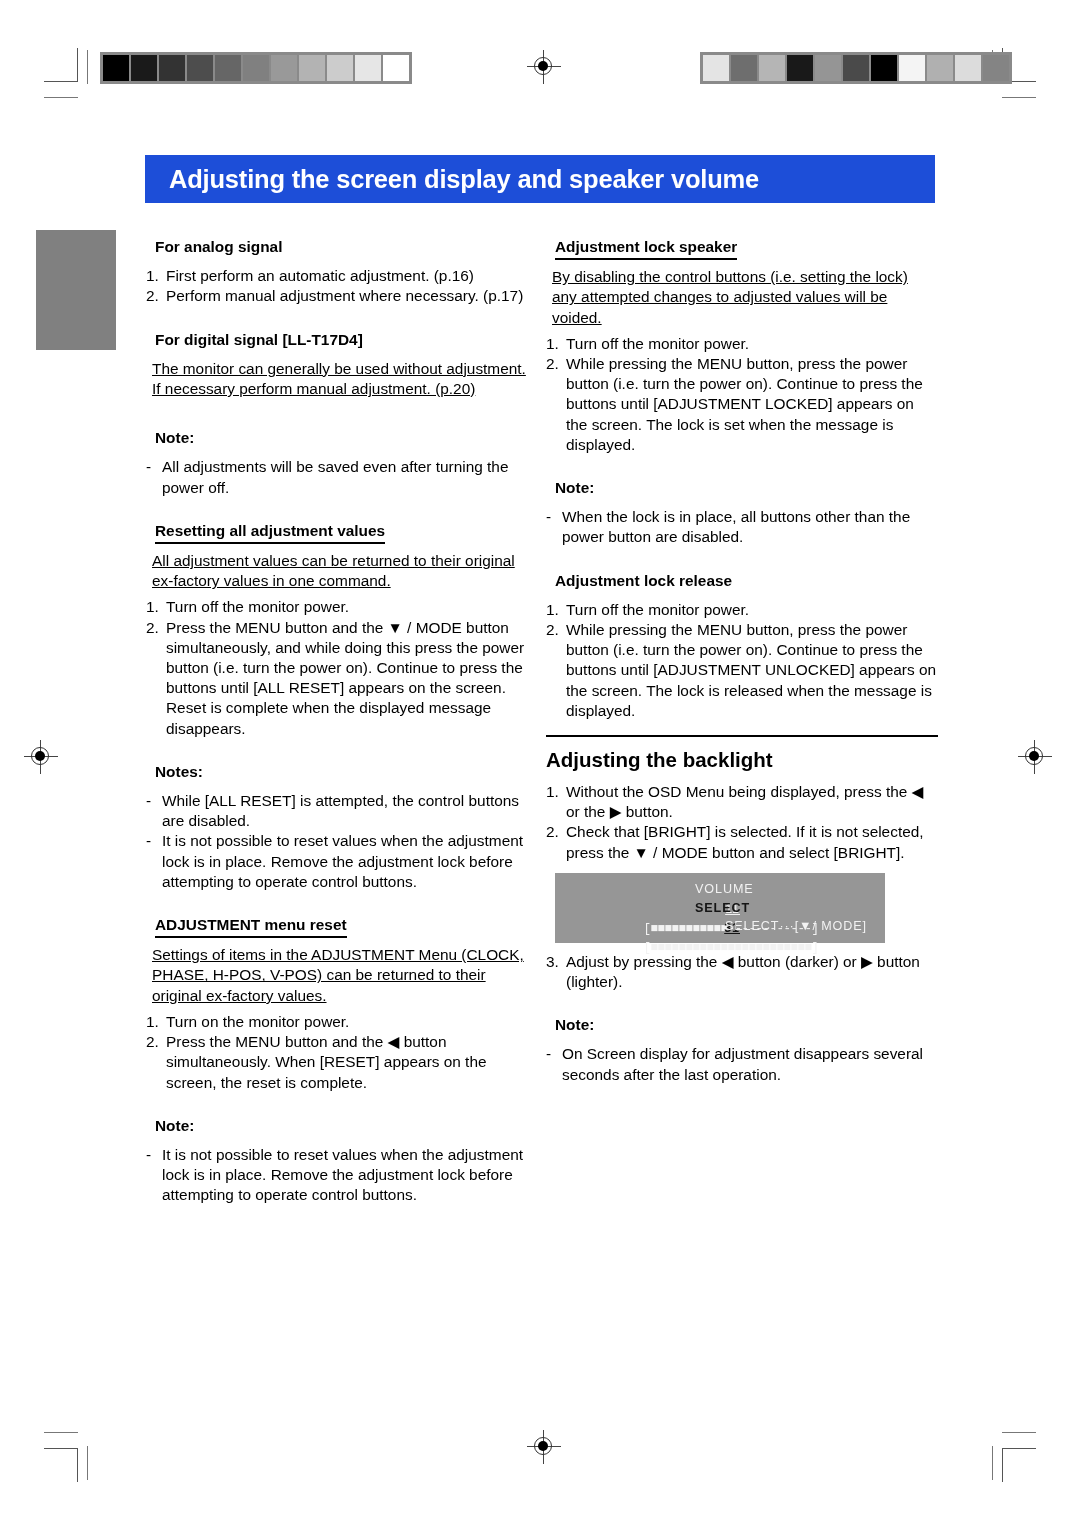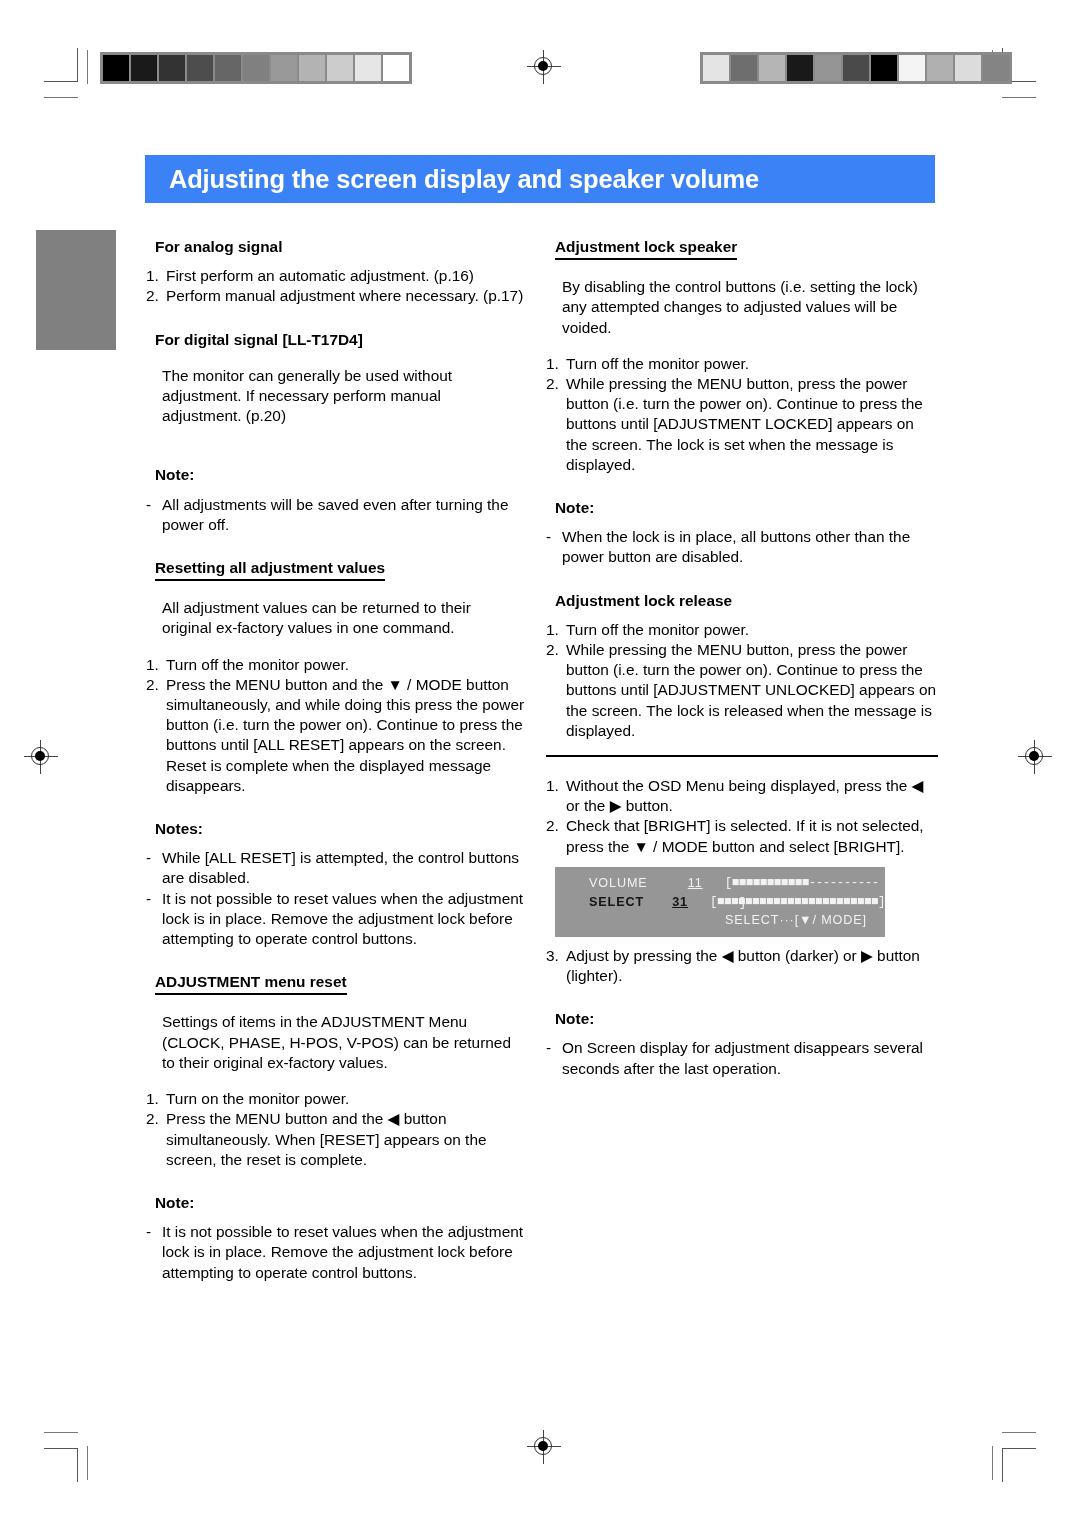--- a/index.html
+++ b/index.html
@@ -72,21 +72,21 @@
   .side-tab {
     position: absolute;
     background: #808080;
   }
 
   
   .banner {
     position: absolute;
     left: 145px; top: 155px;
     width: 790px; height: 48px;
-    background: #3b82f6;
+    background: #1d4ed8;
     display: flex;
     align-items: center;
   }
   .banner h1 {
     margin: 0;
     padding-left: 24px;
     color: #ffffff;
     font-size: 25.5px;
     font-weight: bold;
     letter-spacing: -0.2px;
@@ -121,21 +121,21 @@
     font-weight: bold;
     line-height: 26px;
   }
   .rule {
     border-top: 2px solid #000;
     margin: 14px 0 10px 0;
   }
   .gap { height: 14px; }
   .gap-sm { height: 9px; }
 
-  p.plain { margin: 16px; }
+  p.plain { margin: 6px; text-decoration: underline; }
 
   ol.steps { margin: 0; padding: 0; list-style: none; }
   ol.steps > li {
     position: relative;
     padding-left: 20px;
     margin: 0;
   }
   ol.steps > li > .num {
     position: absolute;
     left: 0; top: 0;
@@ -154,25 +154,26 @@
   
   .osd {
     margin: 10px 0 0 9px;
     width: 330px;
     background: #969696;
     padding: 6px 0 7px 0;
     font-family: "Liberation Sans", sans-serif;
   }
   .osd-row {
     display: flex;
-    align-items: flex-start;
+    align-items: center;
     height: 19px;
     color: #f2f2f2;
     font-size: 12.6px;
     letter-spacing: 0.9px;
+    flex-direction: column;
   }
   .osd-row .lbl { width: 118px; text-align: left; padding-left: 34px; box-sizing: border-box; }
   .osd-row .val { width: 40px; text-align: right; text-decoration: underline; }
   .osd-row .bar { padding-left: 22px; font-family: "Liberation Mono", monospace; letter-spacing: -0.5px; font-size: 12.5px; }
   .osd-row.sel .lbl, .osd-row.sel .val { color: #151515; font-weight: bold; }
   .osd-row.sel .bar { color: #f2f2f2; }
   .osd-foot {
     color: #f2f2f2;
     font-size: 12.6px;
     letter-spacing: 0.9px;
@@ -399,20 +400,21 @@
         <span>Turn off the monitor power.</span>
       </li>
       <li>
         <span class="num">2.</span>
         <span>While pressing the MENU button, press the power button (i.e. turn the power on). Continue to press the buttons until [ADJUSTMENT UNLOCKED] appears on the screen. The lock is released when the message is displayed.</span>
       </li>
     </ol>
 
     <div class="rule"></div>
 
+    <h2 class="section">Adjusting the backlight</h2>
 
     <div class="gap-sm"></div>
 
     <ol class="steps">
       <li>
         <span class="num">1.</span>
         <span>Without the OSD Menu being displayed, press the ◀ or the ▶ button.</span>
       </li>
       <li>
         <span class="num">2.</span>

